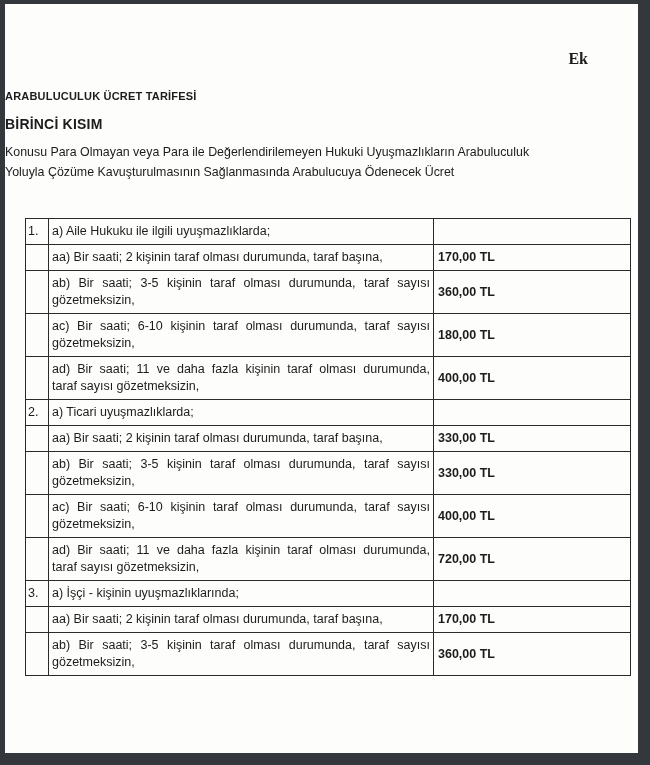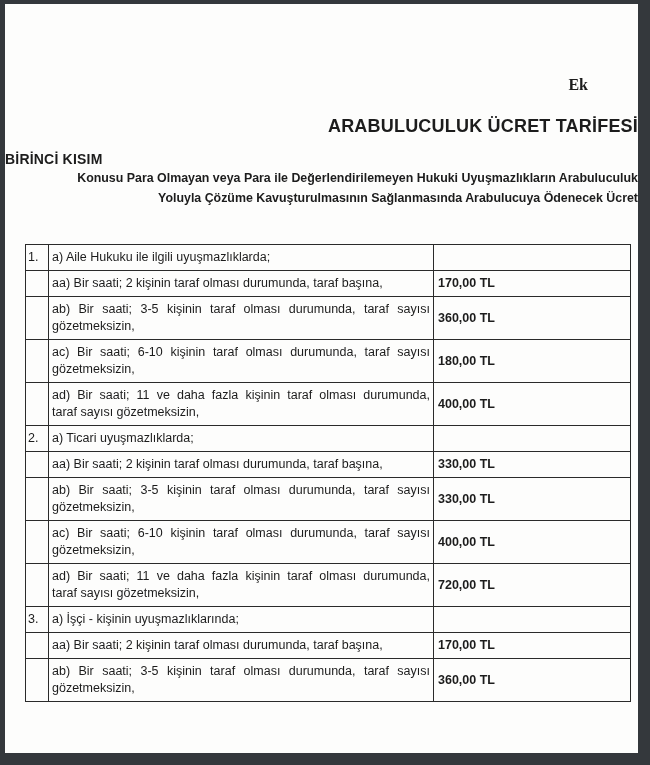--- a/index.html
+++ b/index.html
@@ -15,45 +15,45 @@
     font-family:"Liberation Sans",sans-serif;
     color:var(--ink);
   }
   .page{
     position:absolute;
     top:4px;left:5px;right:12px;bottom:12px;
     background:var(--paper);
     overflow:hidden;
   }
   .annex{
-    margin-top:72px;
+    margin-top:46px;
     padding-right:50px;
     text-align:right;
     font-family:"Liberation Serif",serif;
     font-weight:bold;
     font-size:16px;
   }
   .doc-title{
     margin-top:22px;
-    text-align:right;
-    font-size:18px;
+    text-align:left;
+    font-size:11px;
     font-weight:bold;
     letter-spacing:.2px;
   }
   .part-heading{
     margin-top:14px;
     font-size:14px;
     font-weight:bold;
     letter-spacing:.2px;
   }
   .subtitle{
-    margin-top:1px;
-    text-align:right;
+    margin-top:10px;
+    text-align:left;
     font-size:12.4px;
-    font-weight:bold;
+    font-weight:normal;
     line-height:20px;
   }
   .subtitle .sline{display:block;white-space:nowrap;}
   table.fee-table{
     margin:36px 0 0 20px;
     width:605px;
     border-collapse:collapse;
     table-layout:fixed;
   }
   .fee-table td{

